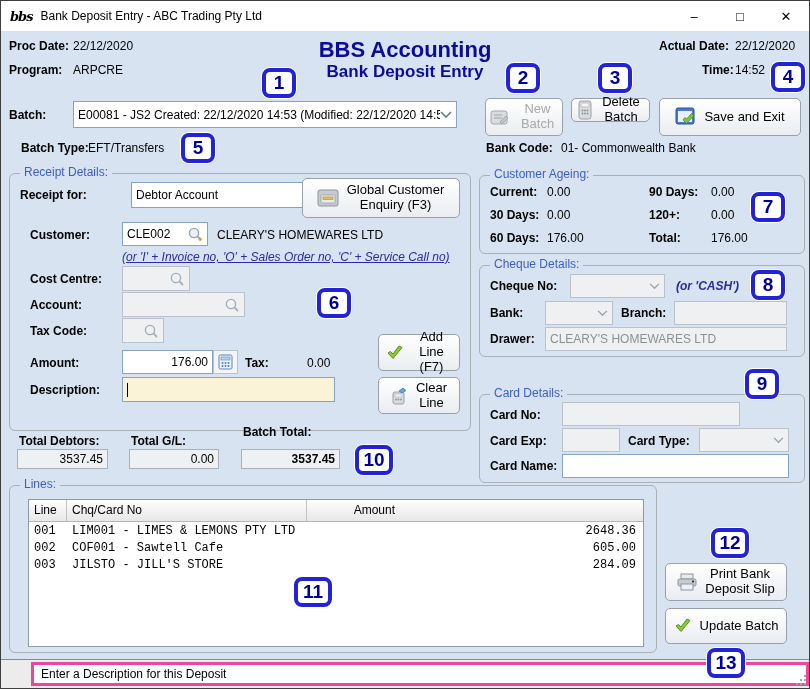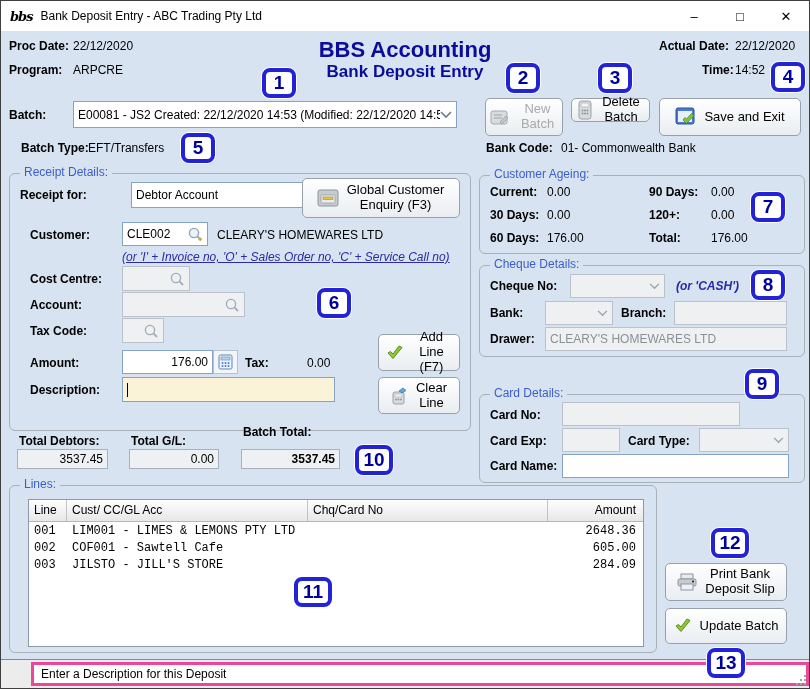--- a/index.html
+++ b/index.html
@@ -309,21 +309,20 @@
   <span class="abs lbl" style="left:242px;top:424px;">Batch Total:</span>
   <div class="sunken" style="left:240px;top:448px;width:99px;height:20px;font-weight:bold;">
     <span>3537.45</span>
   </div>
 
   <div class="grp" style="left:8px;top:484px;width:646px;height:166px;">
     <span class="legend">Lines:</span>
     <div class="tablebox">
       <div class="thead">
         <div class="th c-line">Line</div>
-        <div class="th c-cust">Cust/ CC/GL Acc</div>
         <div class="th c-chq">Chq/Card No</div>
         <div class="th c-amt" style="border-right:none;">Amount</div>
       </div>
       <div class="trow">
         <div class="td c-line">001</div>
         <div class="td c-cust">LIM001 - LIMES &amp; LEMONS PTY LTD</div>
         <div class="td c-chq"></div>
         <div class="td c-amt">2648.36</div>
       </div>
       <div class="trow">

